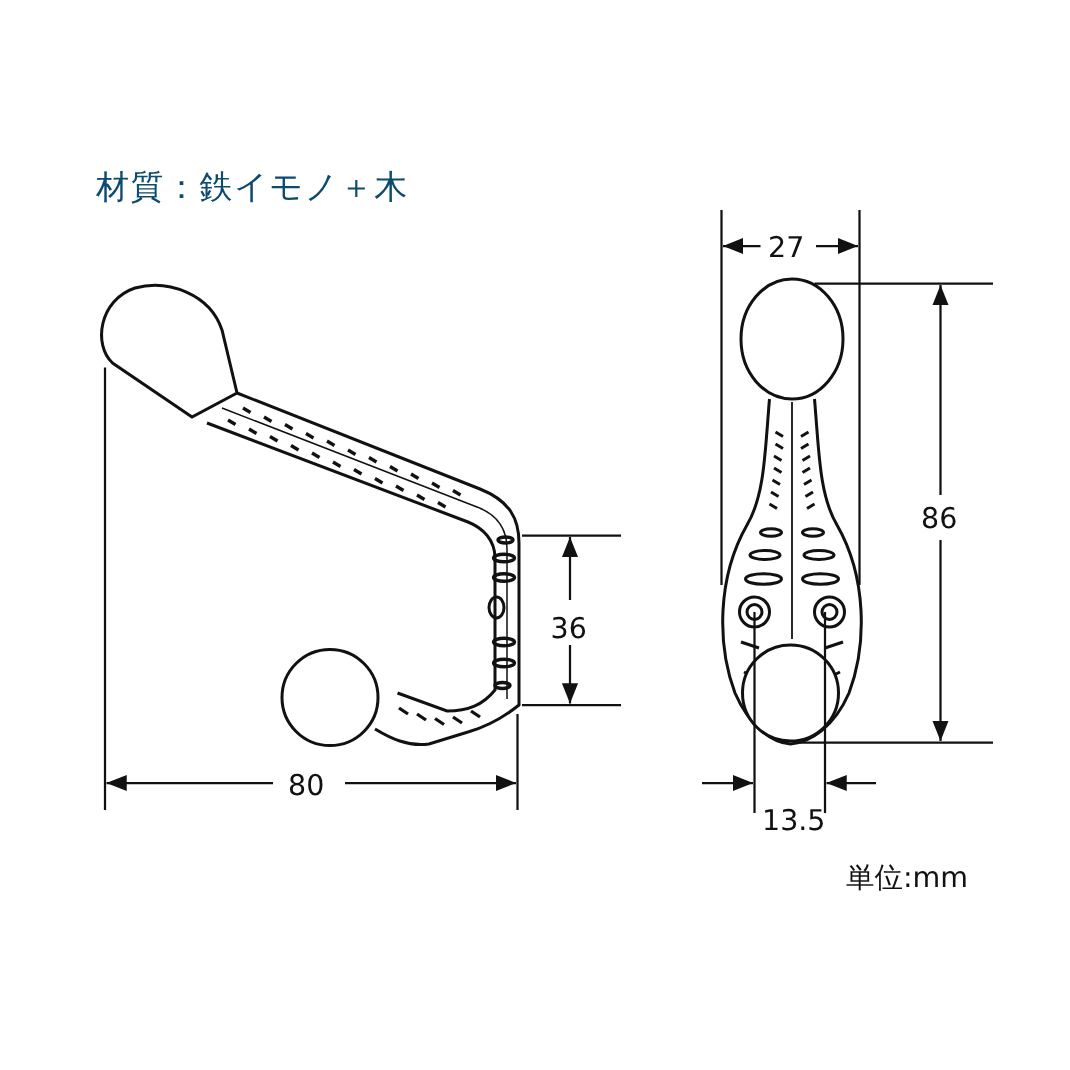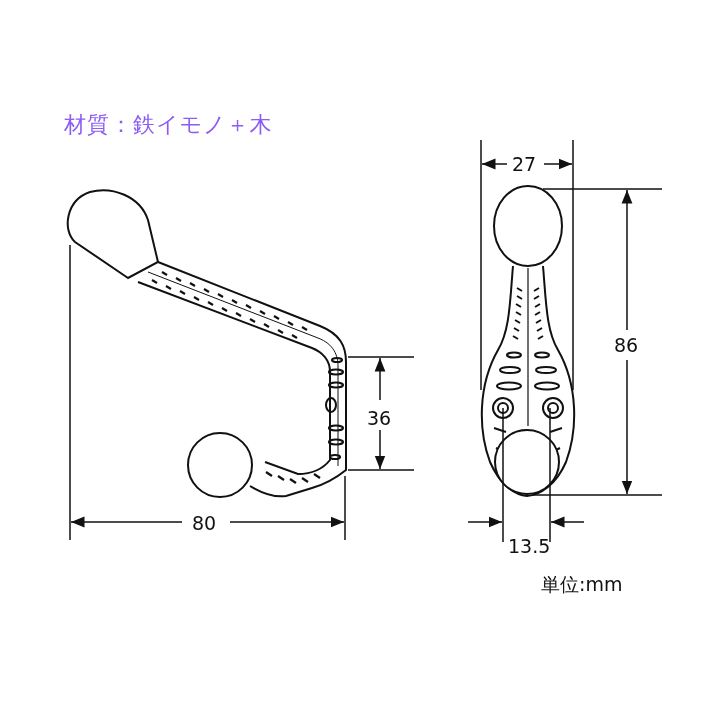--- a/index.html
+++ b/index.html
@@ -1,18 +1,18 @@
 <!DOCTYPE html>
 <html><head>
 <meta charset="utf-8">
 <style>
   html, body { margin:0; padding:0; background:#ffffff; }
   body { width:713px; height:713px; position:relative; overflow:hidden; font-family:"DejaVu Sans", sans-serif; }
-  .material { position:absolute; left:64px; top:110px; font-size:22px; color:#8b5cf6; letter-spacing:1px; font-family:"DejaVu Sans", sans-serif; }
-  .unit { position:absolute; left:541px; top:572px; font-size:19px; color:#111; font-family:"DejaVu Sans", sans-serif; }
+  .material { position:absolute; left:64px; top:110px; font-size:22px; color:#0c4a6e; letter-spacing:1px; font-family:"DejaVu Sans", sans-serif; }
+  .unit { position:absolute; left:564px; top:572px; font-size:19px; color:#111; font-family:"DejaVu Sans", sans-serif; }
   svg { position:absolute; left:0; top:0; }
   .dim { font-family:"DejaVu Sans", sans-serif; font-size:19px; fill:#111; }
 </style>
 </head>
 <body>
 
 <div class="material">材質：鉄イモノ＋木</div>
 <div class="unit">単位:mm</div>
 
 <svg width="713" height="713" viewBox="0 0 713 713">

